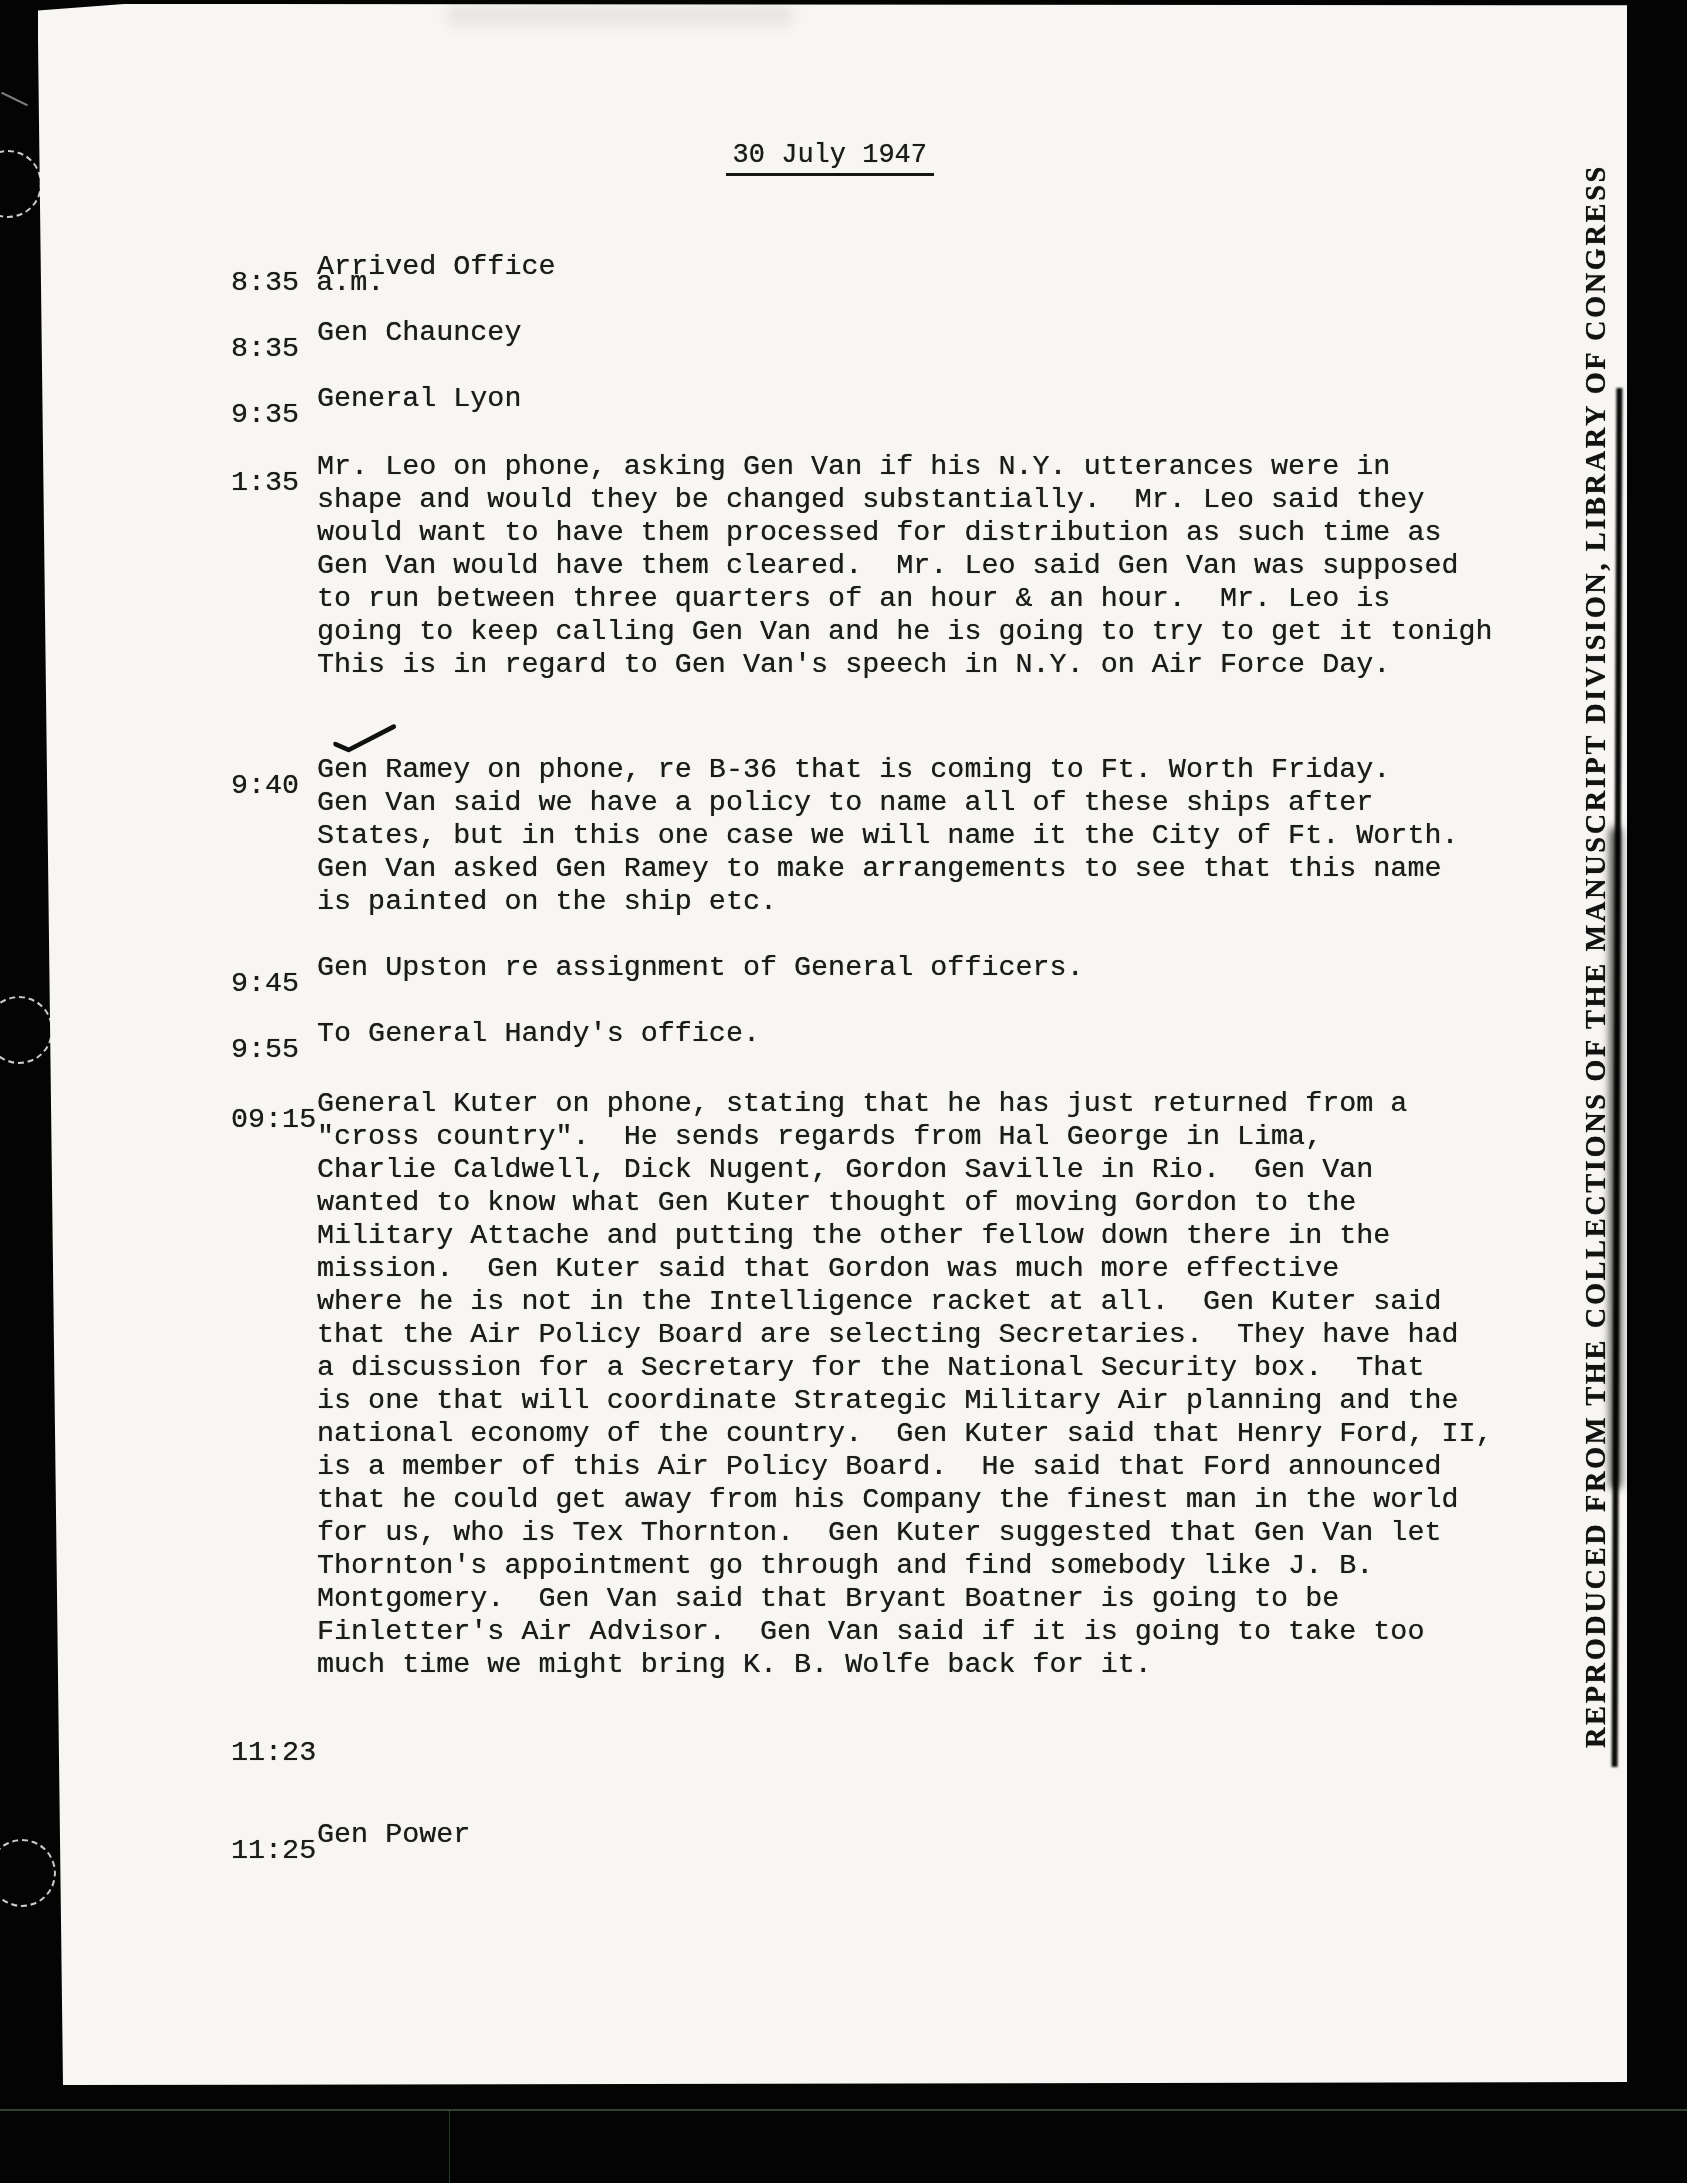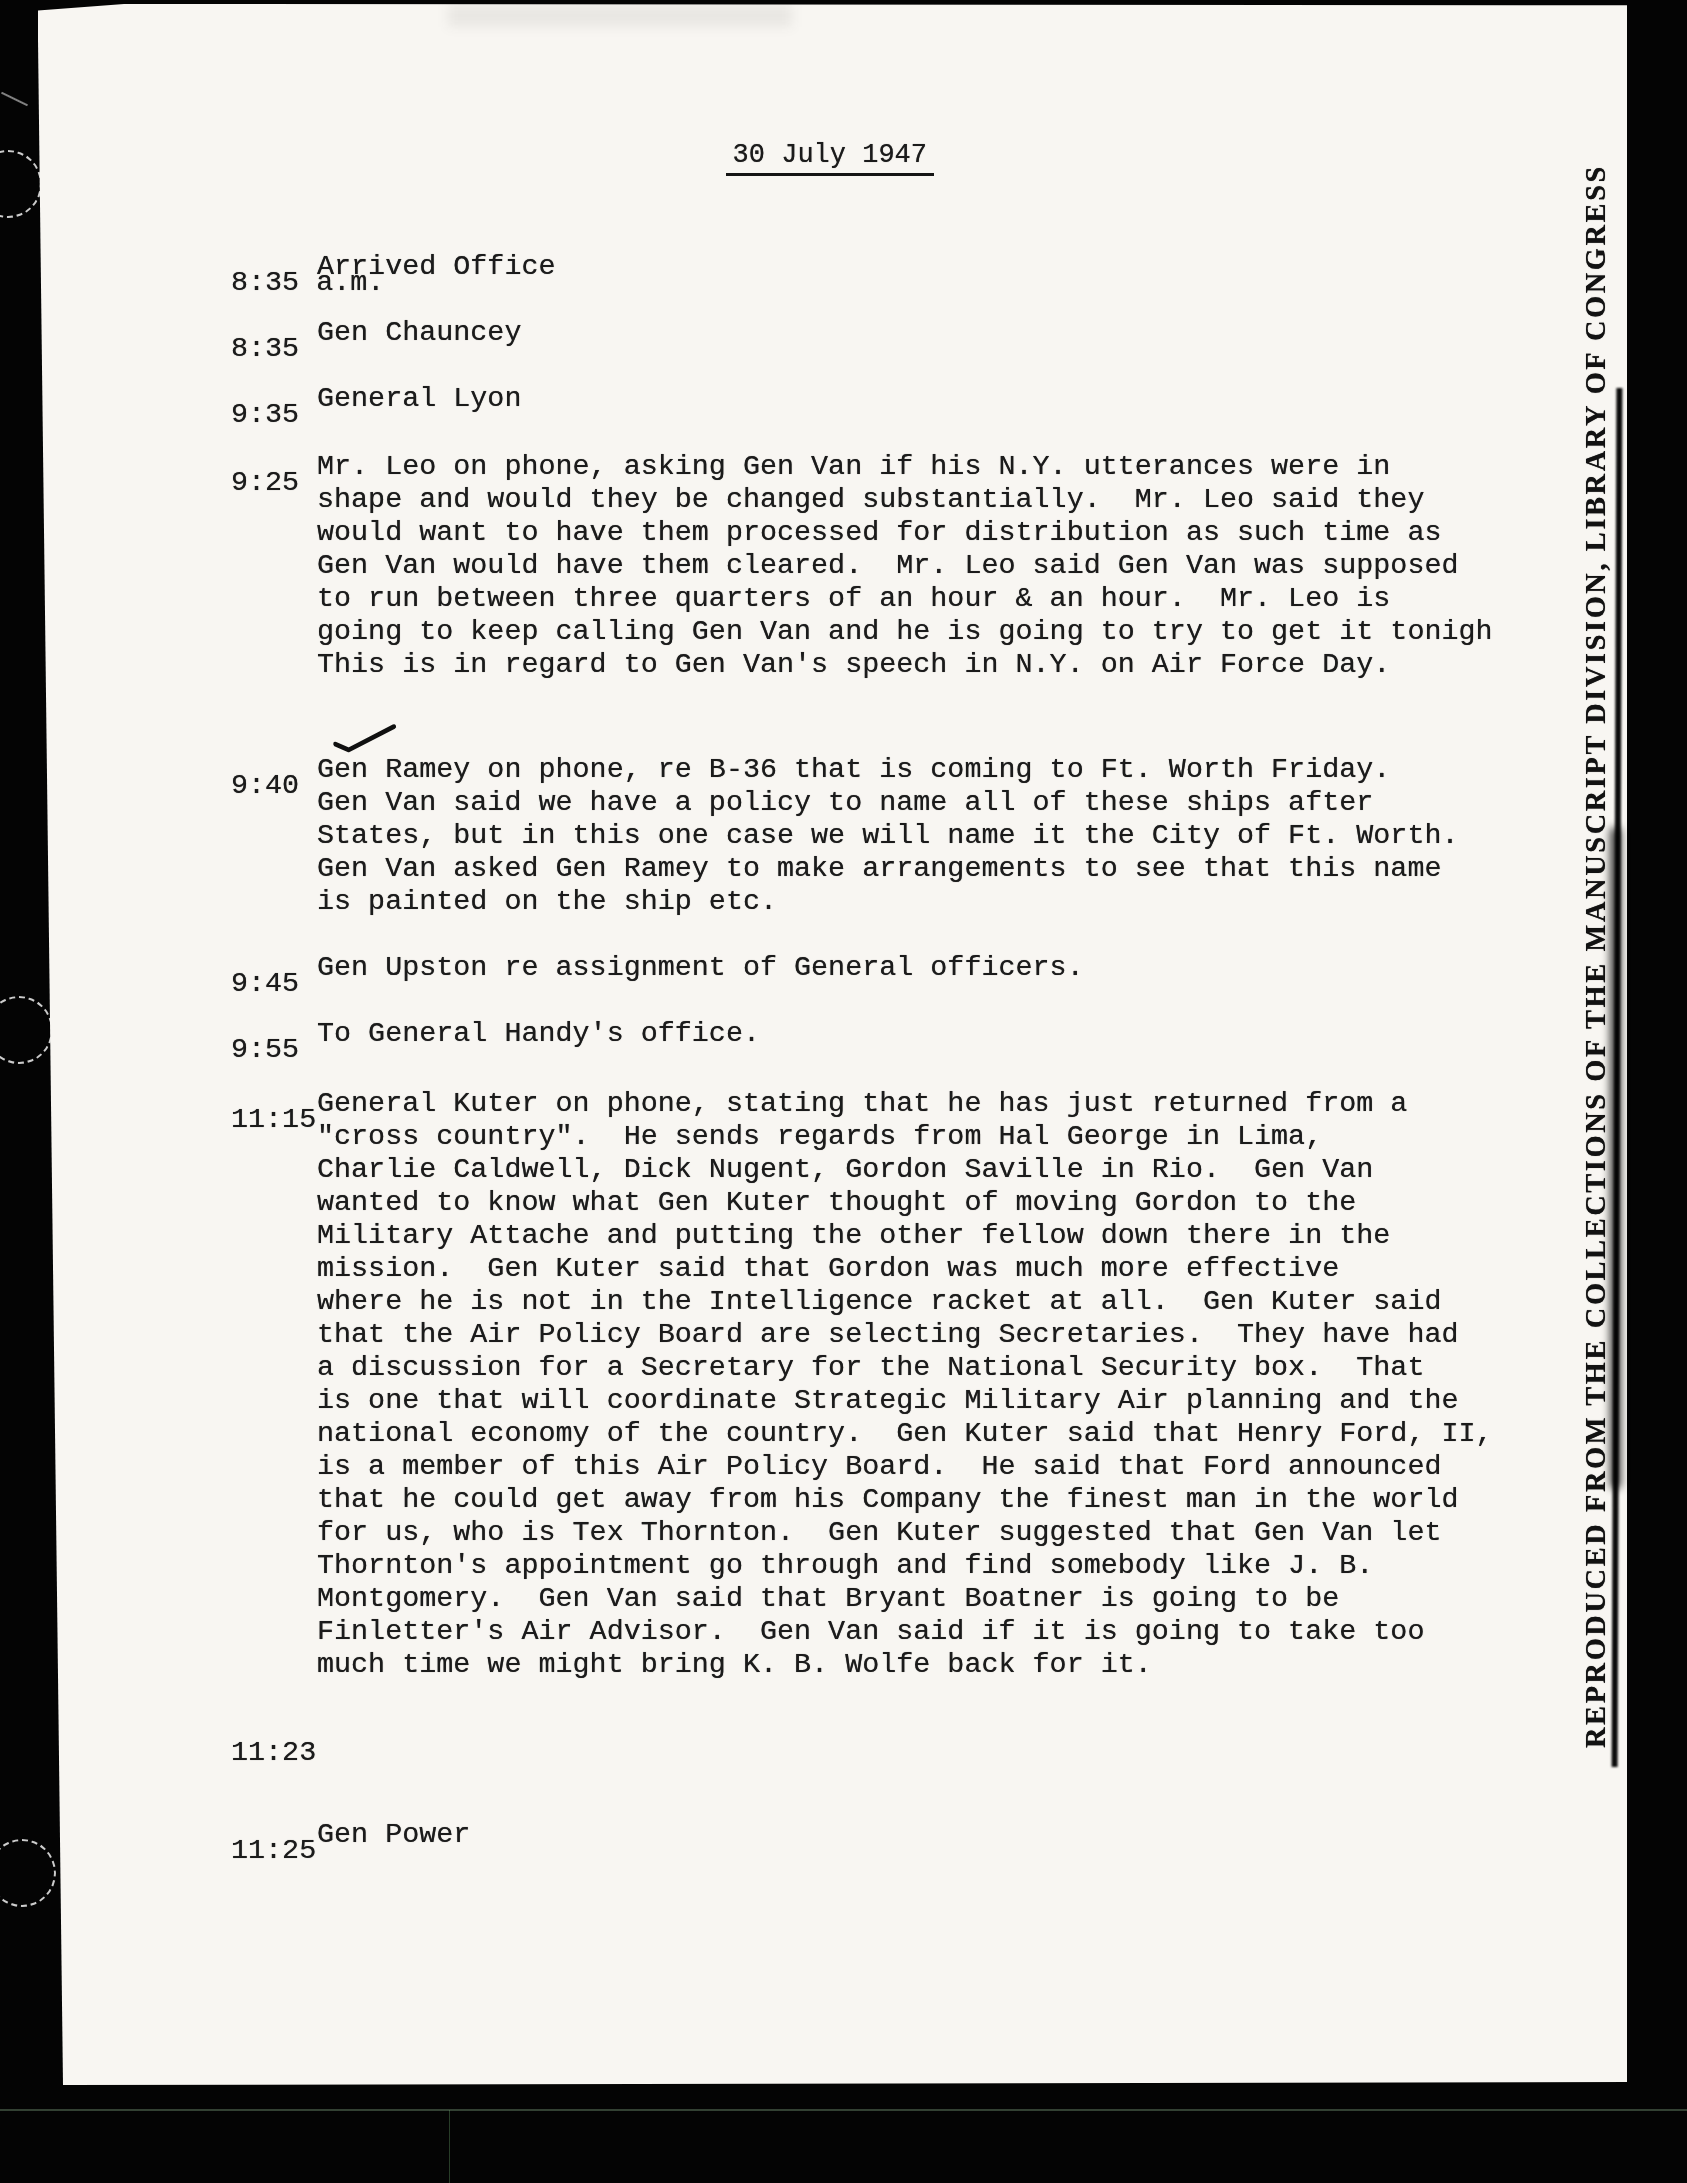--- a/index.html
+++ b/index.html
@@ -118,21 +118,21 @@
   </div>
   <div class="entry e2">
     <span class="time">8:35</span>
     <div class="body">Gen Chauncey</div>
   </div>
   <div class="entry e3">
     <span class="time">9:35</span>
     <div class="body">General Lyon</div>
   </div>
   <div class="entry e4">
-    <span class="time">9:25</span>
+    <span class="time">1:35</span>
     <div class="body">Mr. Leo on phone, asking Gen Van if his N.Y. utterances were in
 shape and would they be changed substantially.  Mr. Leo said they
 would want to have them processed for distribution as such time as
 Gen Van would have them cleared.  Mr. Leo said Gen Van was supposed
 to run between three quarters of an hour &amp; an hour.  Mr. Leo is
 going to keep calling Gen Van and he is going to try to get it tonigh
 This is in regard to Gen Van's speech in N.Y. on Air Force Day.</div>
   </div>
 
   <svg class="check" width="66" height="29" viewBox="0 0 100 44">
@@ -149,21 +149,21 @@
   </div>
   <div class="entry e6">
     <span class="time">9:45</span>
     <div class="body">Gen Upston re assignment of General officers.</div>
   </div>
   <div class="entry e7">
     <span class="time">9:55</span>
     <div class="body">To General Handy's office.</div>
   </div>
   <div class="entry e8">
-    <span class="time">11:15</span>
+    <span class="time">09:15</span>
     <div class="body">General Kuter on phone, stating that he has just returned from a
 "cross country".  He sends regards from Hal George in Lima,
 Charlie Caldwell, Dick Nugent, Gordon Saville in Rio.  Gen Van
 wanted to know what Gen Kuter thought of moving Gordon to the
 Military Attache and putting the other fellow down there in the
 mission.  Gen Kuter said that Gordon was much more effective
 where he is not in the Intelligence racket at all.  Gen Kuter said
 that the Air Policy Board are selecting Secretaries.  They have had
 a discussion for a Secretary for the National Security box.  That
 is one that will coordinate Strategic Military Air planning and the

